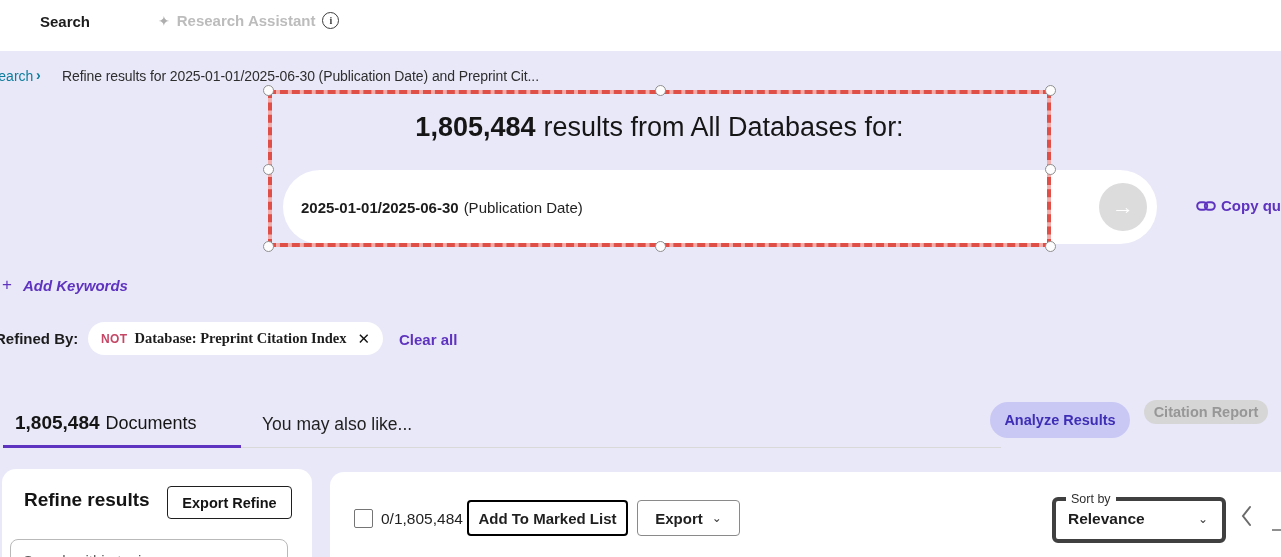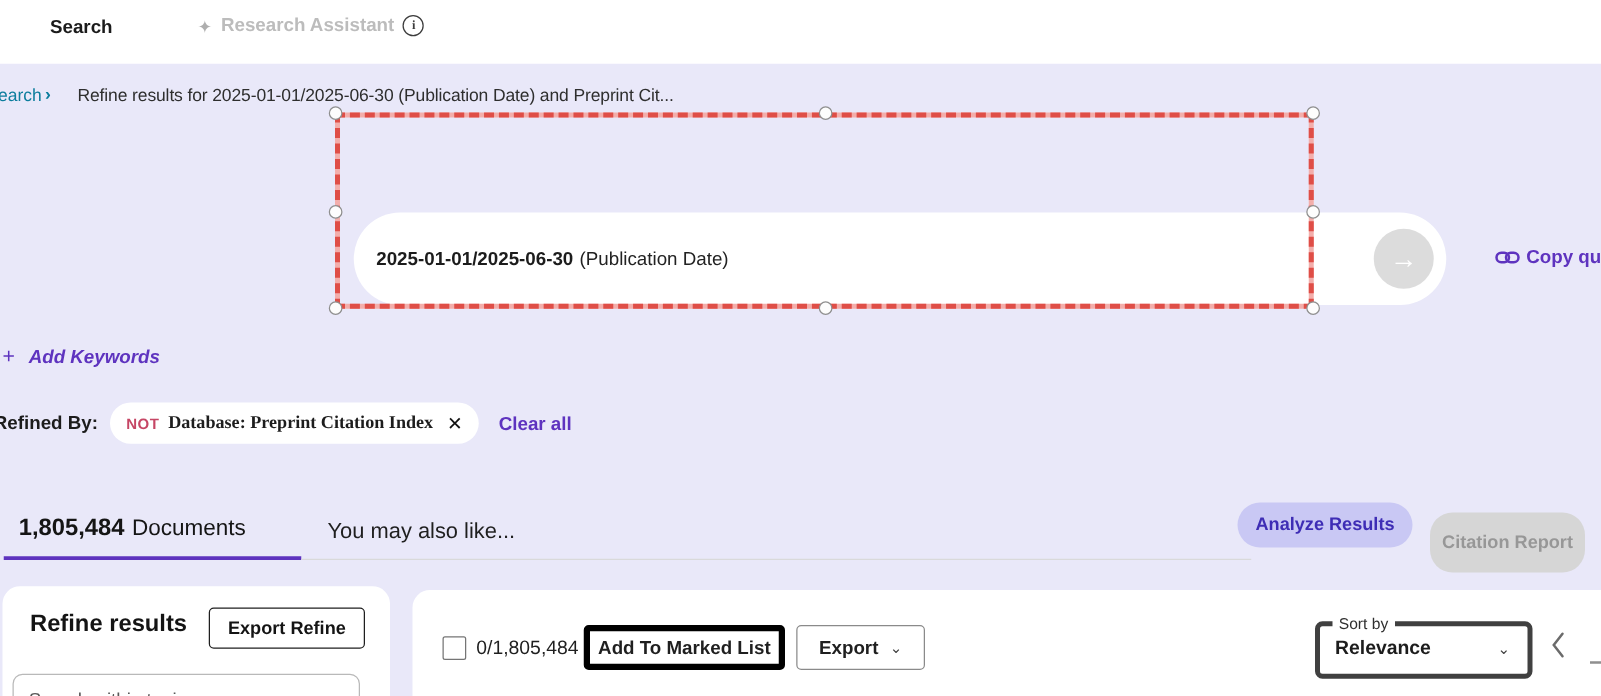--- a/index.html
+++ b/index.html
@@ -66,21 +66,21 @@
   
   .tab-docs{left:15px;top:412px;font-size:18px;color:#151515;cursor:pointer;white-space:nowrap;}
   .tab-docs .n{font-size:19px;font-weight:700;}
   .tab-docs .l{margin-left:6px;font-weight:400;}
   .tab-underline{left:3px;top:445px;width:238px;height:3px;background:#5e33bf;}
   .tab-line{left:241px;top:447px;width:760px;height:1px;background:#d9d9da;}
   .tab-also{left:262px;top:414px;font-size:17.5px;color:#1f1f1f;cursor:pointer;white-space:nowrap;}
   .btn-analyze{left:990px;top:402px;width:140px;height:36px;border:none;border-radius:18px;
     background:#c9c8f4;color:#3e2db5;font-weight:700;font-size:14.5px;cursor:pointer;
     font-family:"Liberation Sans",sans-serif;}
-  .btn-citation{left:1144px;top:410px;width:124px;height:48px;border:none;border-radius:18px;
+  .btn-citation{left:1144px;top:400px;width:124px;height:24px;border:none;border-radius:18px;
     background:#d6d6d6;color:#979797;font-weight:700;font-size:14.5px;
     font-family:"Liberation Sans",sans-serif;}
 
   
   .refine-card{left:2px;top:469px;width:310px;height:90px;background:#ffffff;
     border-radius:14px 14px 0 0;}
   .refine-title{left:24px;top:489px;font-size:19px;font-weight:700;color:#141414;}
   .btn-export-refine{left:167px;top:486px;width:125px;height:33px;background:#ffffff;
     border:1.4px solid #1f1f1f;border-radius:4px;font-weight:700;font-size:14.5px;
     color:#141414;cursor:pointer;font-family:"Liberation Sans",sans-serif;}
@@ -89,21 +89,21 @@
     font-family:"Liberation Sans",sans-serif;outline:none;box-sizing:border-box;}
   .refine-search::placeholder{color:#595959;}
 
   
   .main-card{left:330px;top:472px;width:951px;height:85px;background:#ffffff;
     border-radius:14px 0 0 0;}
   .cb{left:354px;top:509px;width:17px;height:17px;border:1.5px solid #757575;
     border-radius:2px;background:#ffffff;cursor:pointer;}
   .sel-count{left:381px;top:510px;font-size:15.5px;color:#1f1f1f;}
   .btn-marked{left:467px;top:500px;width:161px;height:36px;background:#ffffff;
-    border:5px solid #000000;border-radius:4px;font-weight:700;font-size:15px;color:#1f1f1f;
+    border:2px solid #000000;border-radius:4px;font-weight:700;font-size:15px;color:#1f1f1f;
     cursor:pointer;font-family:"Liberation Sans",sans-serif;}
   .btn-export{left:637px;top:500px;width:103px;height:36px;background:#ffffff;
     border:1px solid #8a8a8a;border-radius:4px;font-weight:700;font-size:15px;color:#1f1f1f;
     cursor:pointer;font-family:"Liberation Sans",sans-serif;display:flex;align-items:center;
     justify-content:center;gap:9px;}
   .chev{font-size:12px;color:#3c3c3c;font-weight:400;}
 
   .sortbox{left:1052px;top:497px;width:166px;height:38px;border:4px solid #404040;
     border-radius:6px;cursor:pointer;}
   .sort-legend{position:absolute;left:10px;top:-9px;background:#ffffff;padding:0 5px;
@@ -125,20 +125,23 @@
     <span class="ra-label">Research Assistant</span>
     <span class="info-ic">i</span>
   </div>
 
   <div class="abs lavender"></div>
 
   <div class="abs bc-link">Search</div>
   <div class="abs bc-sep">›</div>
   <div class="abs bc-cur">Refine results for 2025-01-01/2025-06-30 (Publication Date) and Preprint Cit...</div>
 
+  <div class="abs heading">
+    <span class="cnt">1,805,484</span><span class="rest">results from All Databases for:</span>
+  </div>
 
   <div class="abs pill">
     <div class="query">
       <span class="qb">2025-01-01/2025-06-30</span>
       <span class="qr">(Publication Date)</span>
     </div>
     <button class="go-btn">
       <span>→</span>
     </button>
   </div>

